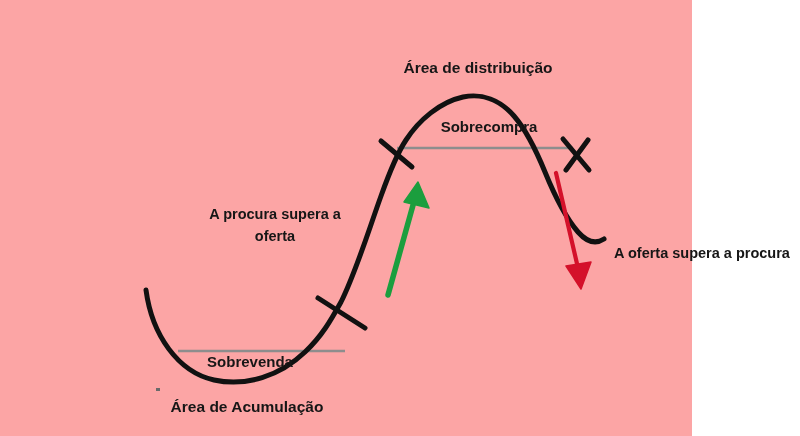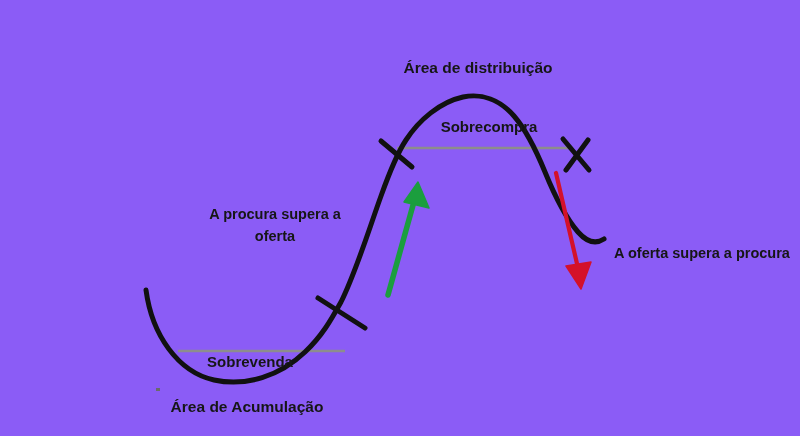--- a/index.html
+++ b/index.html
@@ -9,23 +9,23 @@
     background: #ffffff;
   }
   body {
     width: 800px;
     height: 436px;
     overflow: hidden;
     font-family: "Liberation Sans", sans-serif;
   }
   #diagram-root {
     position: relative;
-    width: 800px;
+    width: 692px;
     height: 436px;
-    background: #8b5cf6;
+    background: #fca5a5;
   }
   #market-cycle-svg {
     display: block;
     width: 800px;
     height: 436px;
   }
   .curve-path {
     fill: none;
     stroke: #111111;
     stroke-width: 5;

